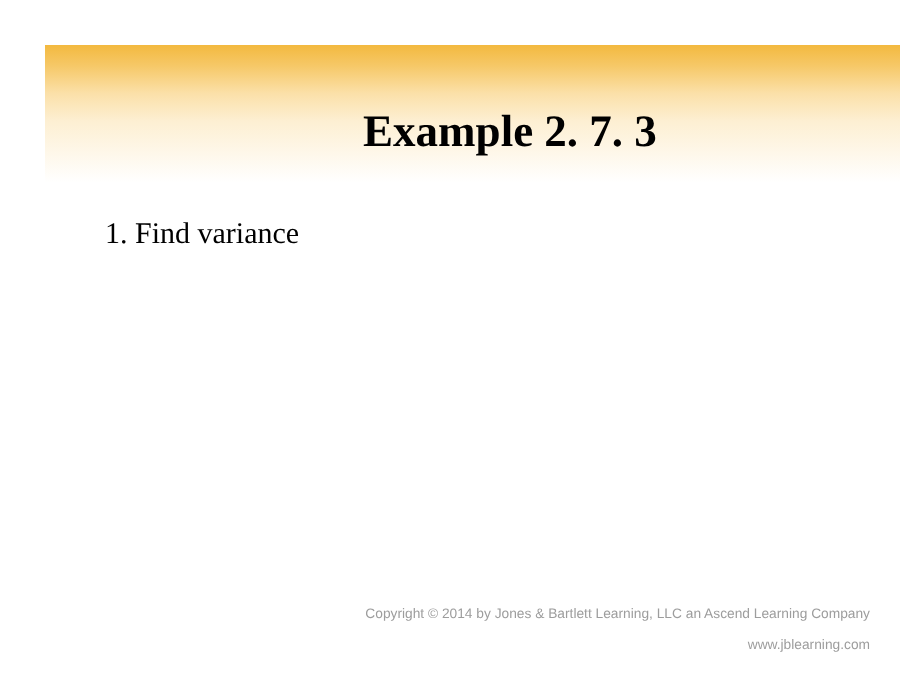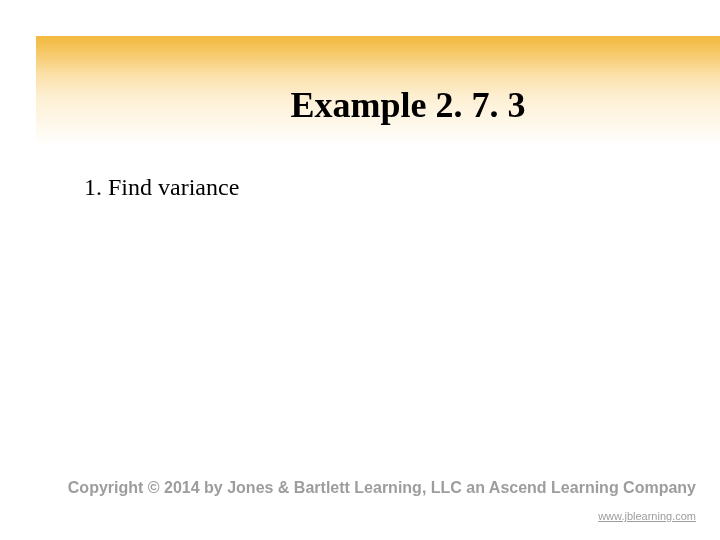--- a/index.html
+++ b/index.html
@@ -41,22 +41,22 @@
   }
   .footer {
     position: absolute;
     bottom: 16px;
     right: 24px;
     text-align: right;
     font-family: Arial, Helvetica, sans-serif;
     color: #9d9d9d;
     line-height: 1.25;
   }
-  .footer .line1 { font-size: 16px; font-weight: bold; }
-  .footer .line2 { font-size: 11px; text-decoration: underline; }
+  .footer .line1 { font-size: 11px; }
+  .footer .line2 { font-size: 11px; }
 </style>
 </head>
 <body>
 
 <div class="header-band">
   <div class="title">Example 2. 7. 3</div>
 </div>
 
 <div class="body-text">1. Find variance</div>
 

